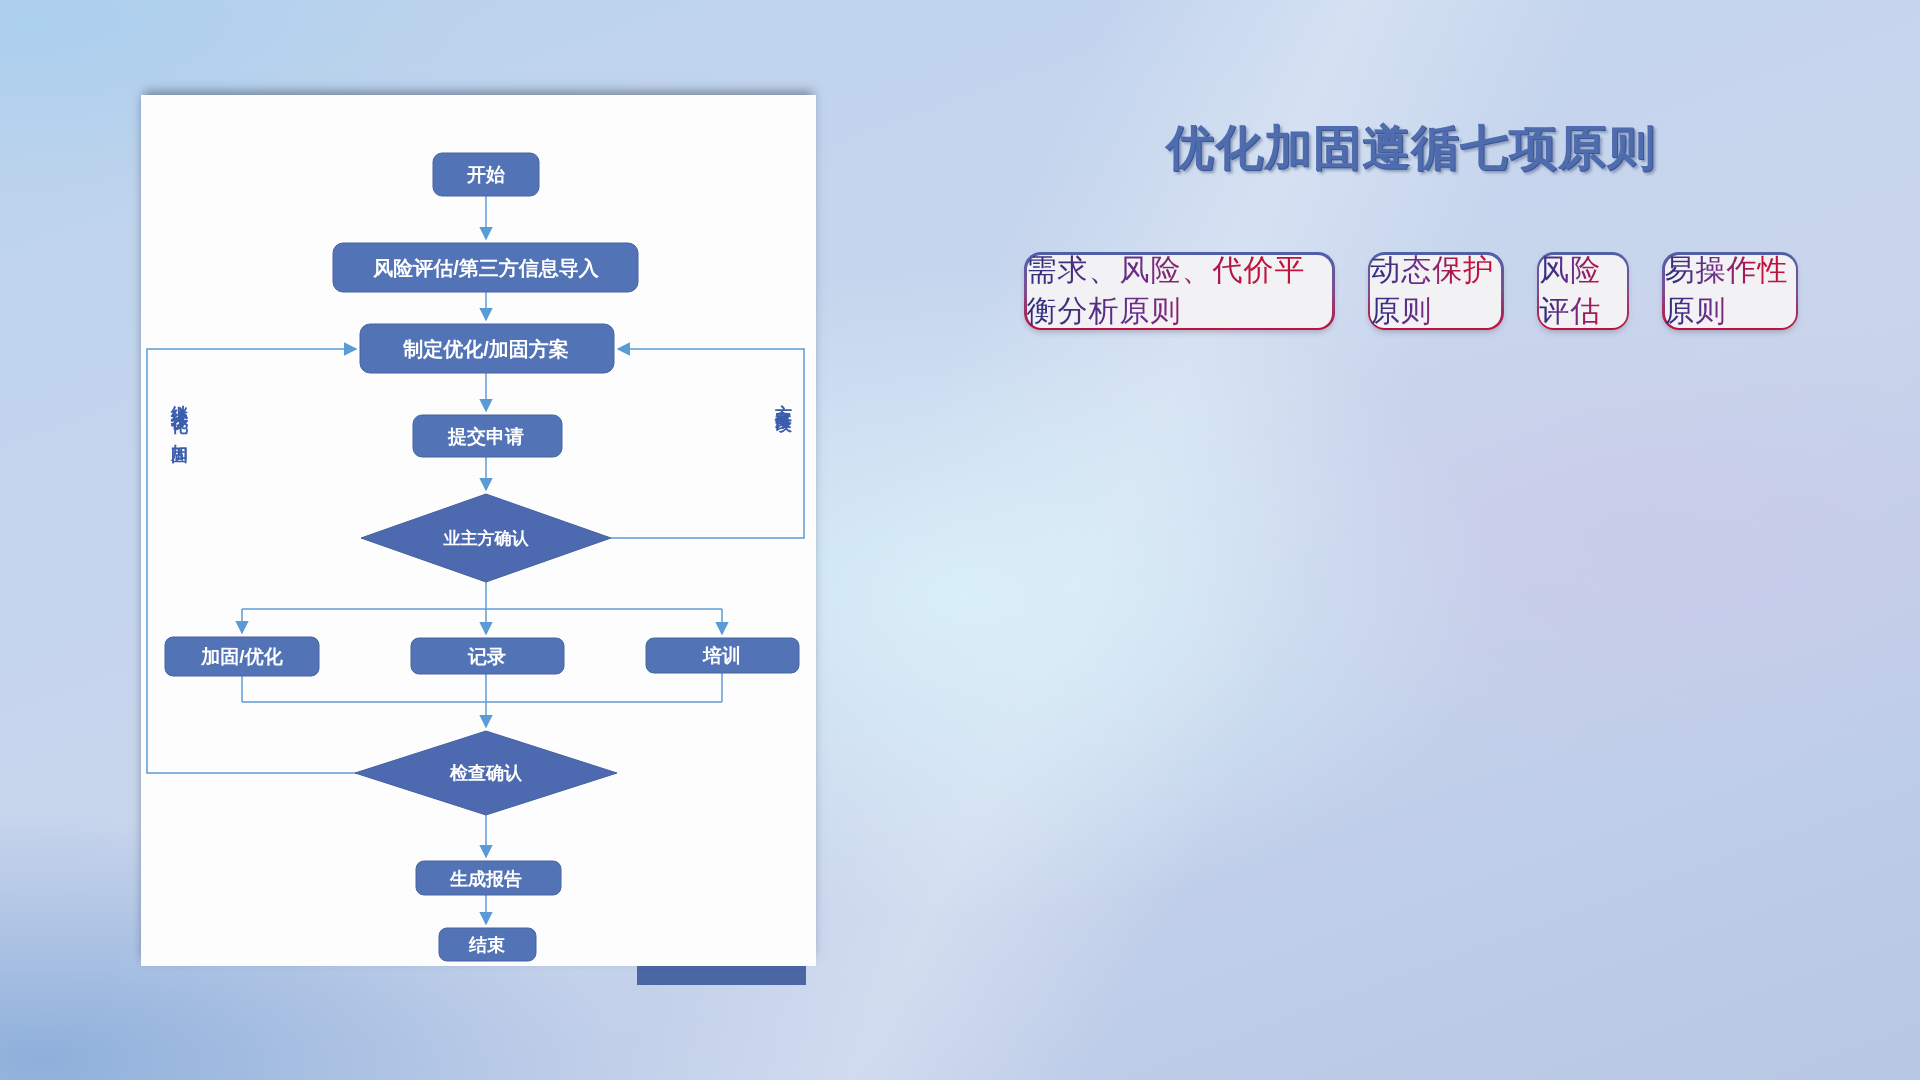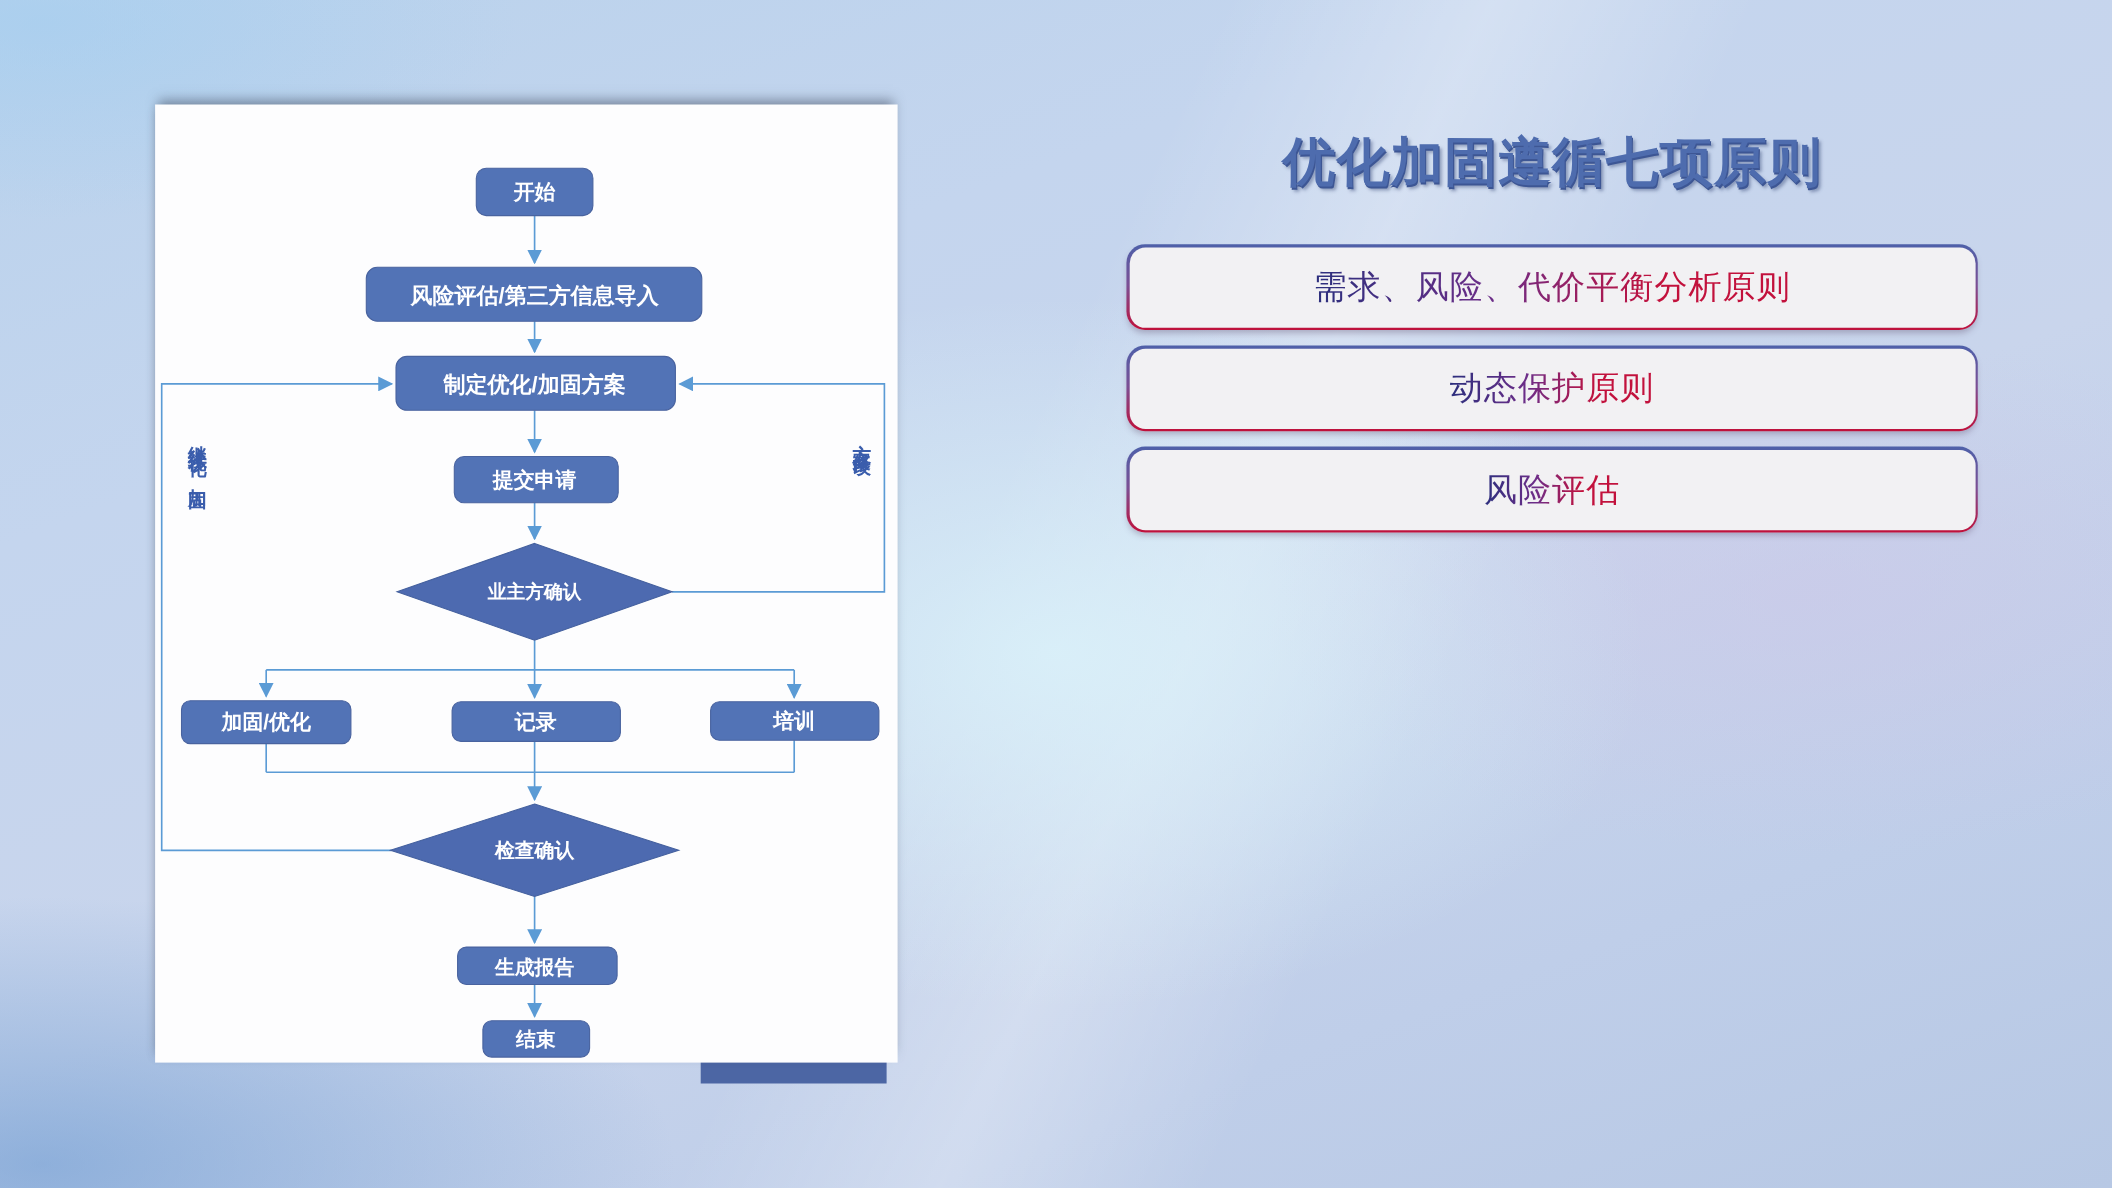--- a/index.html
+++ b/index.html
@@ -43,22 +43,22 @@
   .edge-label.revise{left:634px;top:296px;}
   
   .panel-title{
     position:absolute;left:1024px;top:116px;width:774px;
     text-align:center;font-size:48px;font-weight:bold;letter-spacing:1px;
     color:#4e6cae;
     text-shadow:1px 1px 0 #3d5694, 3px 3px 3px rgba(56,74,120,0.45);
     z-index:3;
   }
   .principles{
-    position:absolute;left:1024px;top:222px;width:774px;
-    display:flex;flex-direction:column;gap:14px;z-index:3;
+    position:absolute;left:1024px;top:252px;width:774px;
+    display:flex;flex-direction:row;gap:33px;z-index:3;
   }
   .principle-btn{
     height:78px;border-radius:17px;padding:2.5px;box-sizing:border-box;
     background:linear-gradient(180deg,#4e60a9 0%, #7b4f94 48%, #c0103a 100%);
     box-shadow:0 4px 6px -2px rgba(90,70,100,0.35);
   }
   .principle-inner{
     width:100%;height:100%;border-radius:14.5px;background:#f2f1f3;
     display:flex;align-items:center;justify-content:center;
   }
@@ -170,15 +170,20 @@
     <div class="principle-btn">
       <div class="principle-inner">
         <span class="principle-text">动态保护原则</span>
       </div>
     </div>
     <div class="principle-btn">
       <div class="principle-inner">
         <span class="principle-text">风险评估</span>
       </div>
     </div>
+    <div class="principle-btn">
+      <div class="principle-inner">
+        <span class="principle-text">易操作性原则</span>
+      </div>
+    </div>
   </div>
 
 </div>
 
 </body></html>

